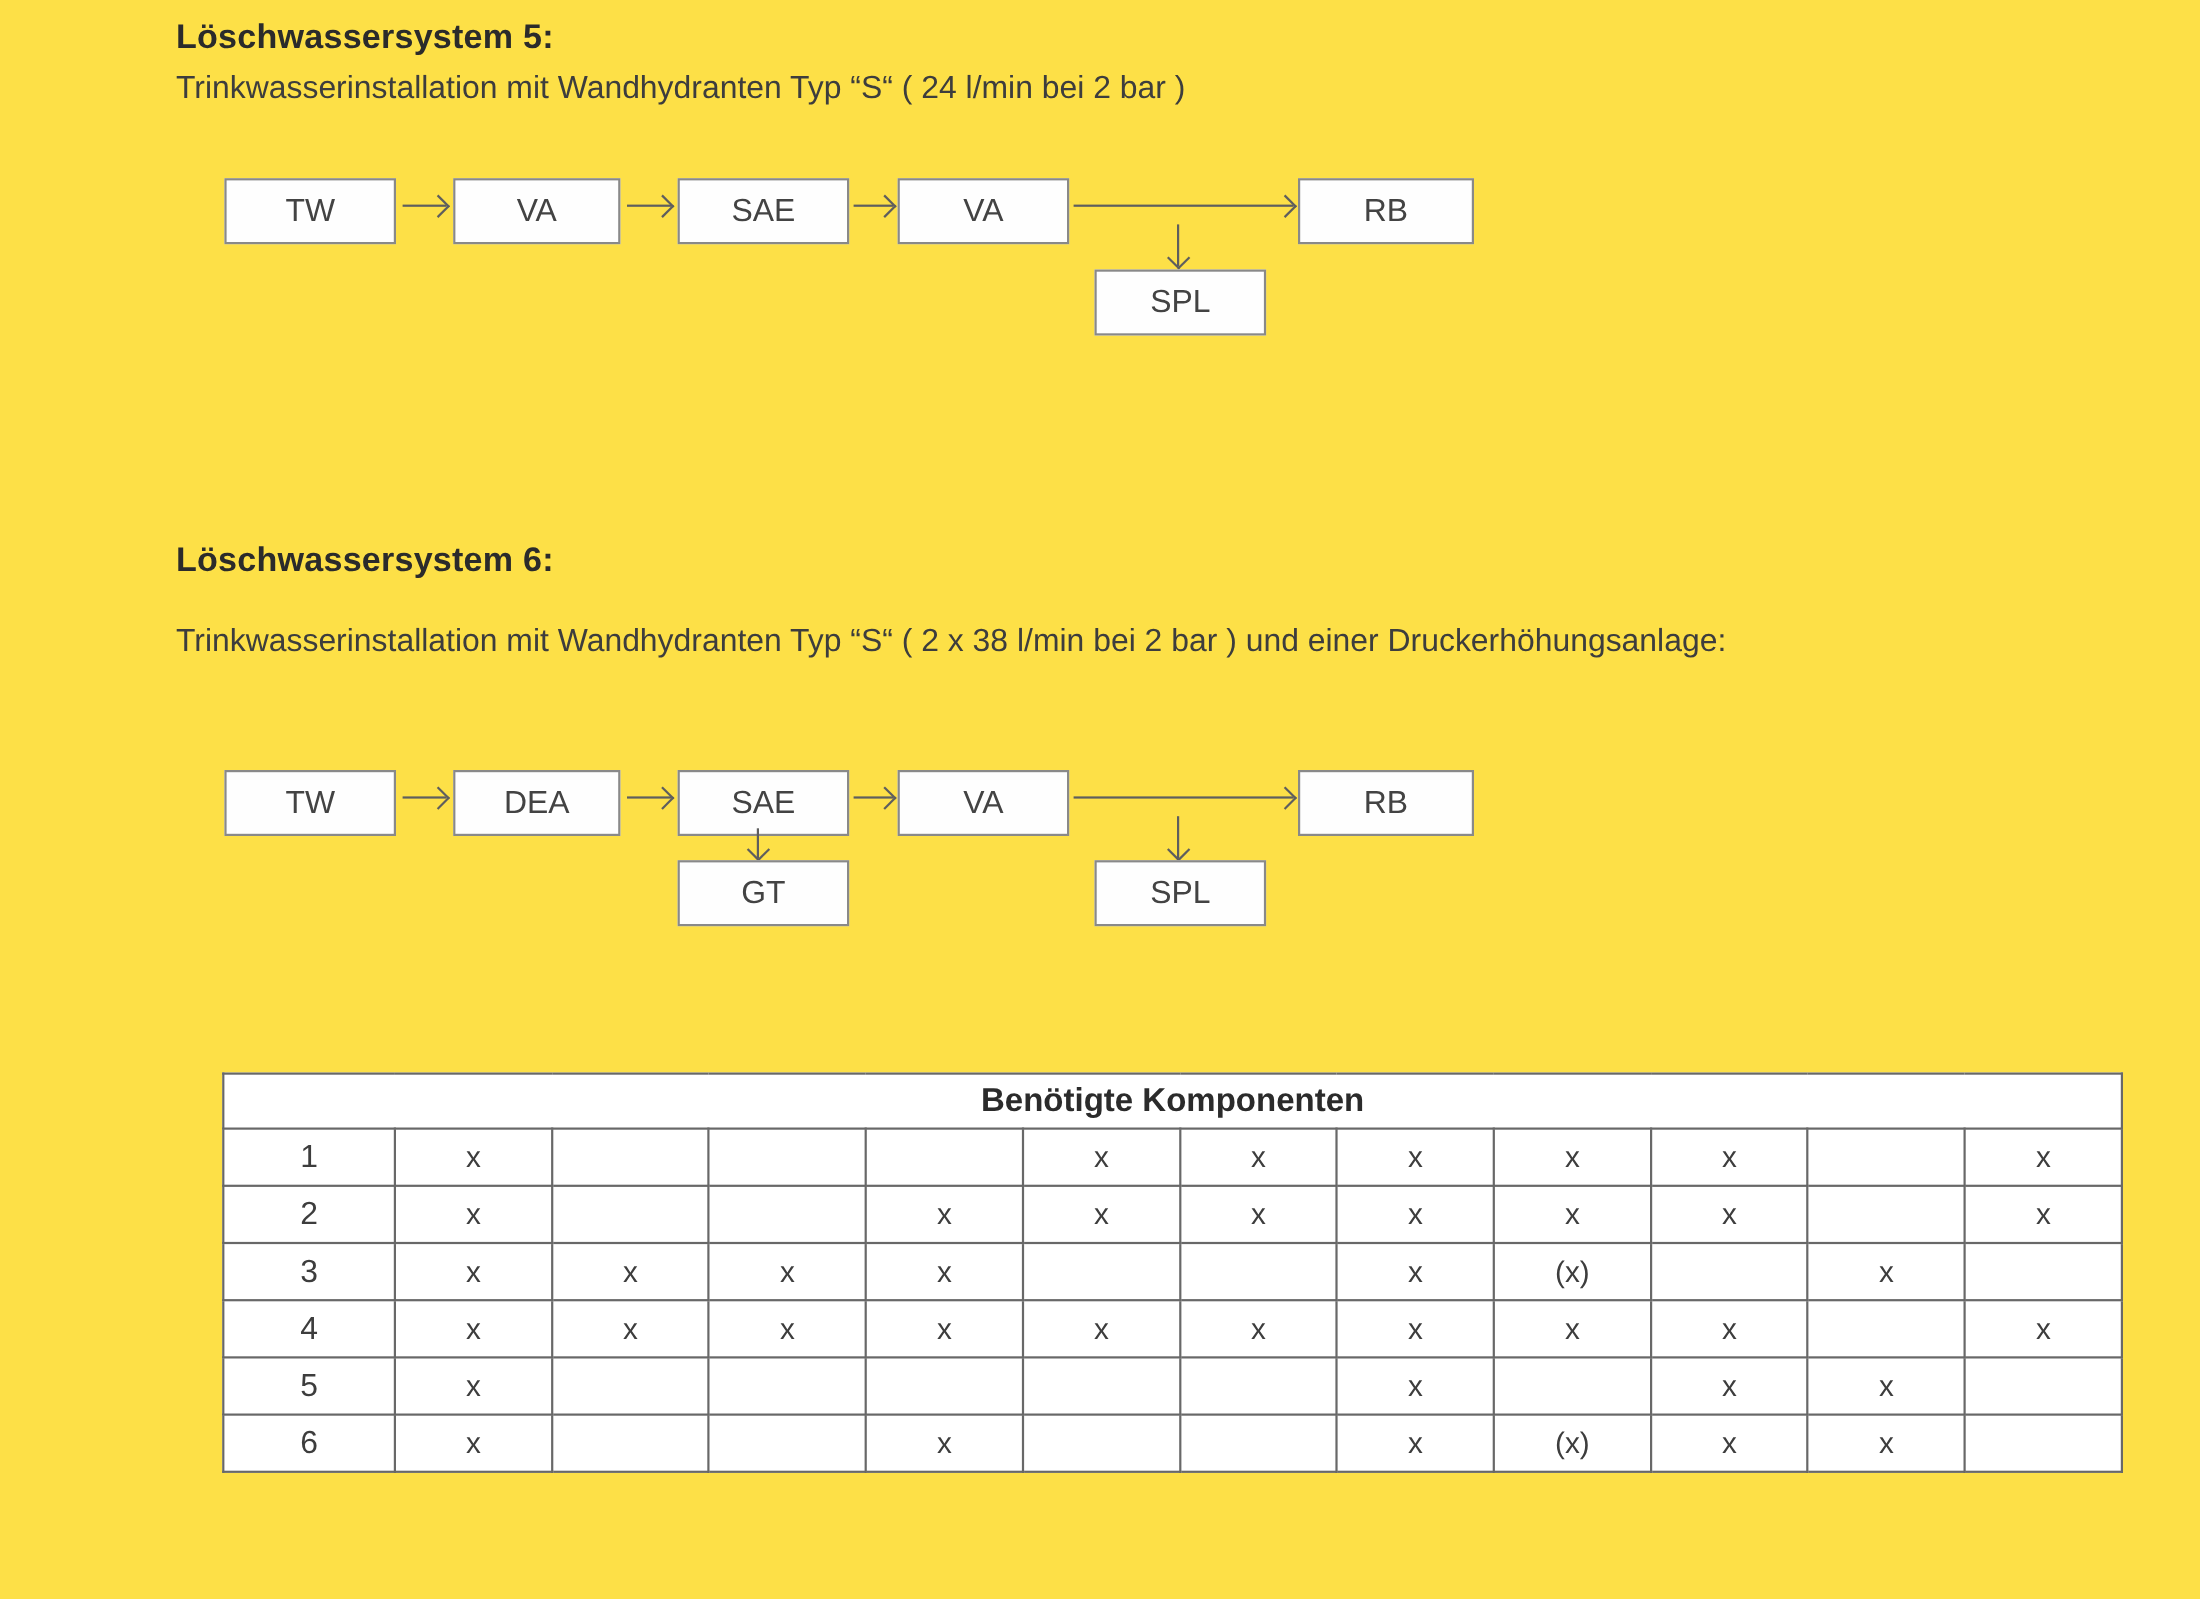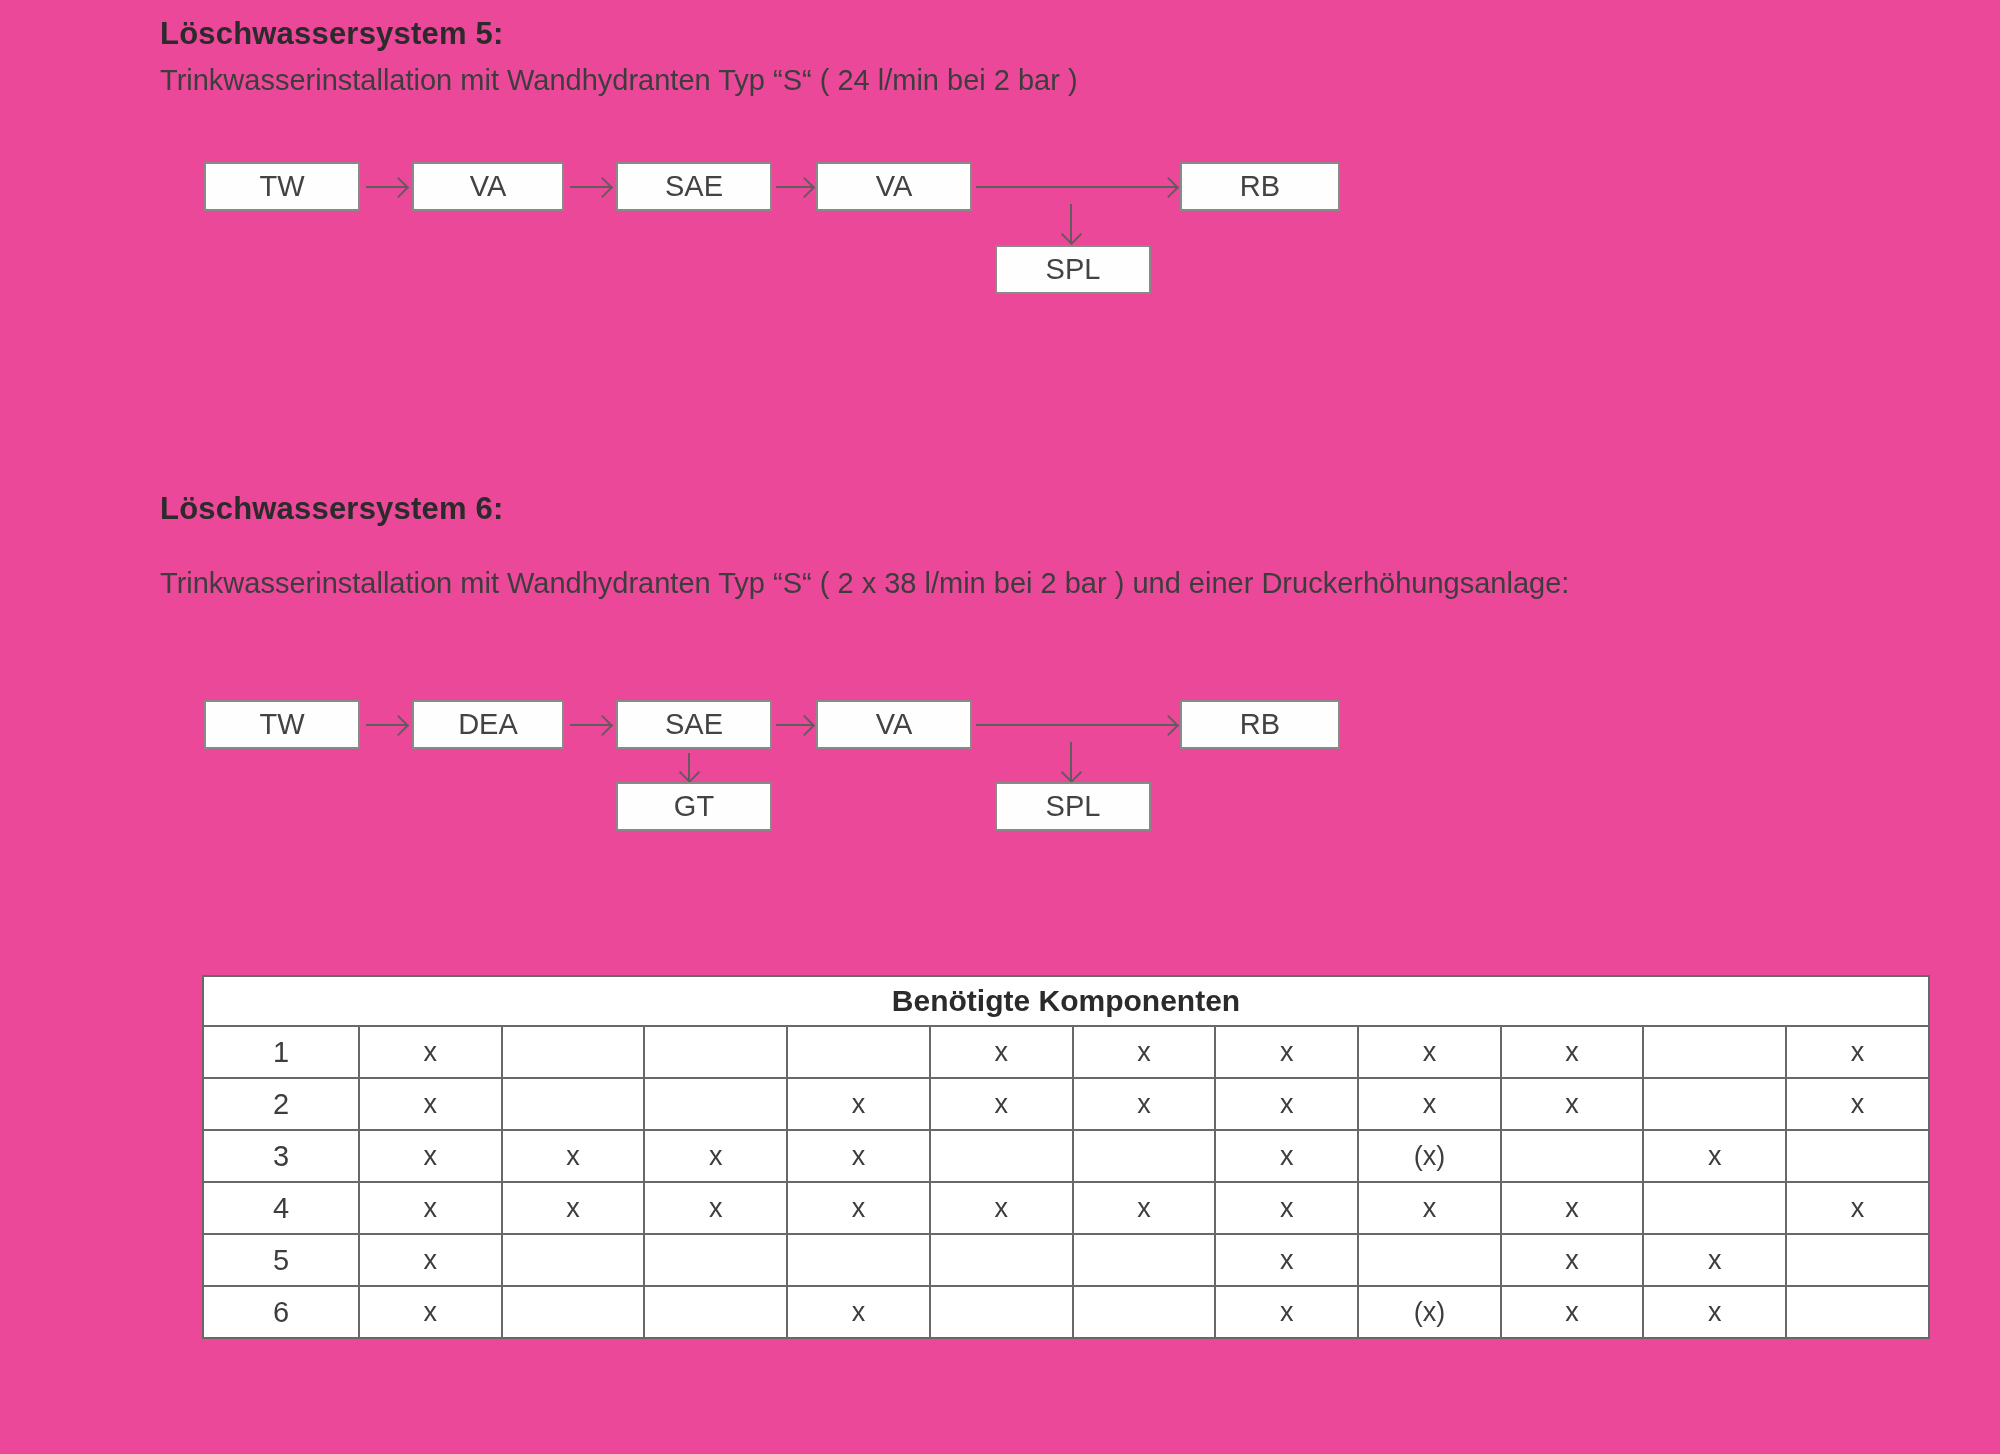--- a/index.html
+++ b/index.html
@@ -1,21 +1,21 @@
 <!DOCTYPE html>
 <html><head>
 <meta charset="utf-8">
 <style>
   * { margin:0; padding:0; box-sizing:border-box; }
   html, body { background:#ffffff; }
   .canvas {
     position:relative;
     width:2000px;
     height:1454px;
-    background:#ec4899;
+    background:#fde047;
     font-family:"Liberation Sans", sans-serif;
     color:#383838;
     overflow:hidden;
   }
   .title {
     position:absolute;
     left:160px;
     font-size:31px;
     font-weight:bold;
     color:#2b2b2b;
@@ -23,21 +23,21 @@
   }
   .subtitle {
     position:absolute;
     left:160px;
     font-size:29px;
     font-weight:400;
     color:#3d3d3d;
   }
   .fbox {
     position:absolute;
-    height:49px;
+    height:60px;
     border:2px solid #898989;
     background:#fefefe;
     display:flex;
     align-items:center;
     justify-content:center;
     font-size:29px;
     color:#434343;
   }
   .harrow {
     position:absolute;

